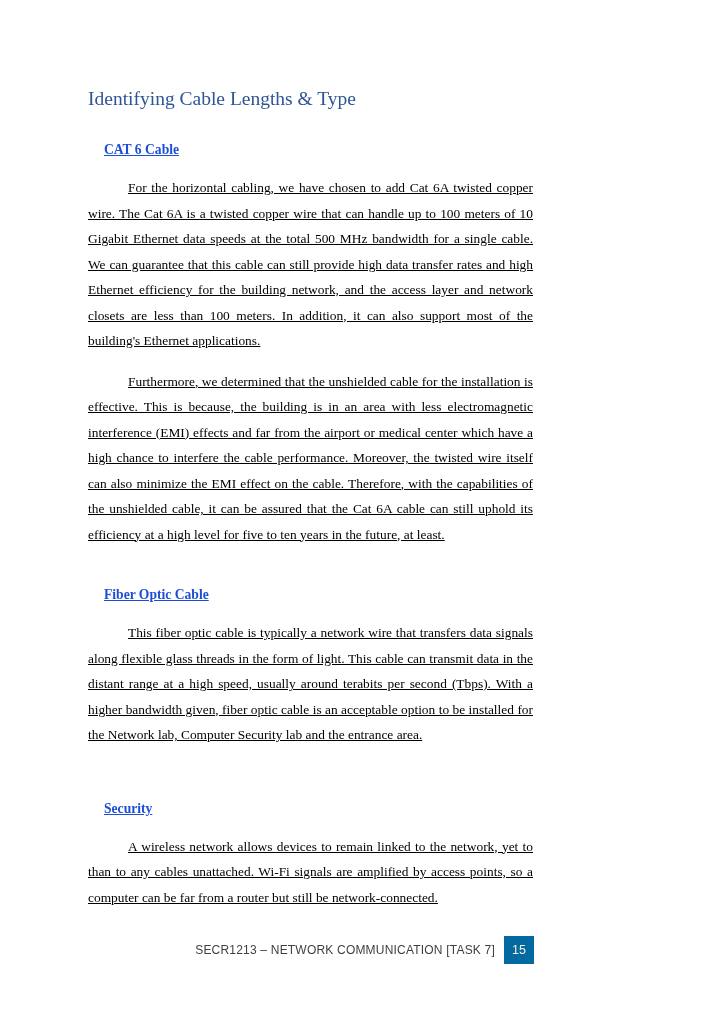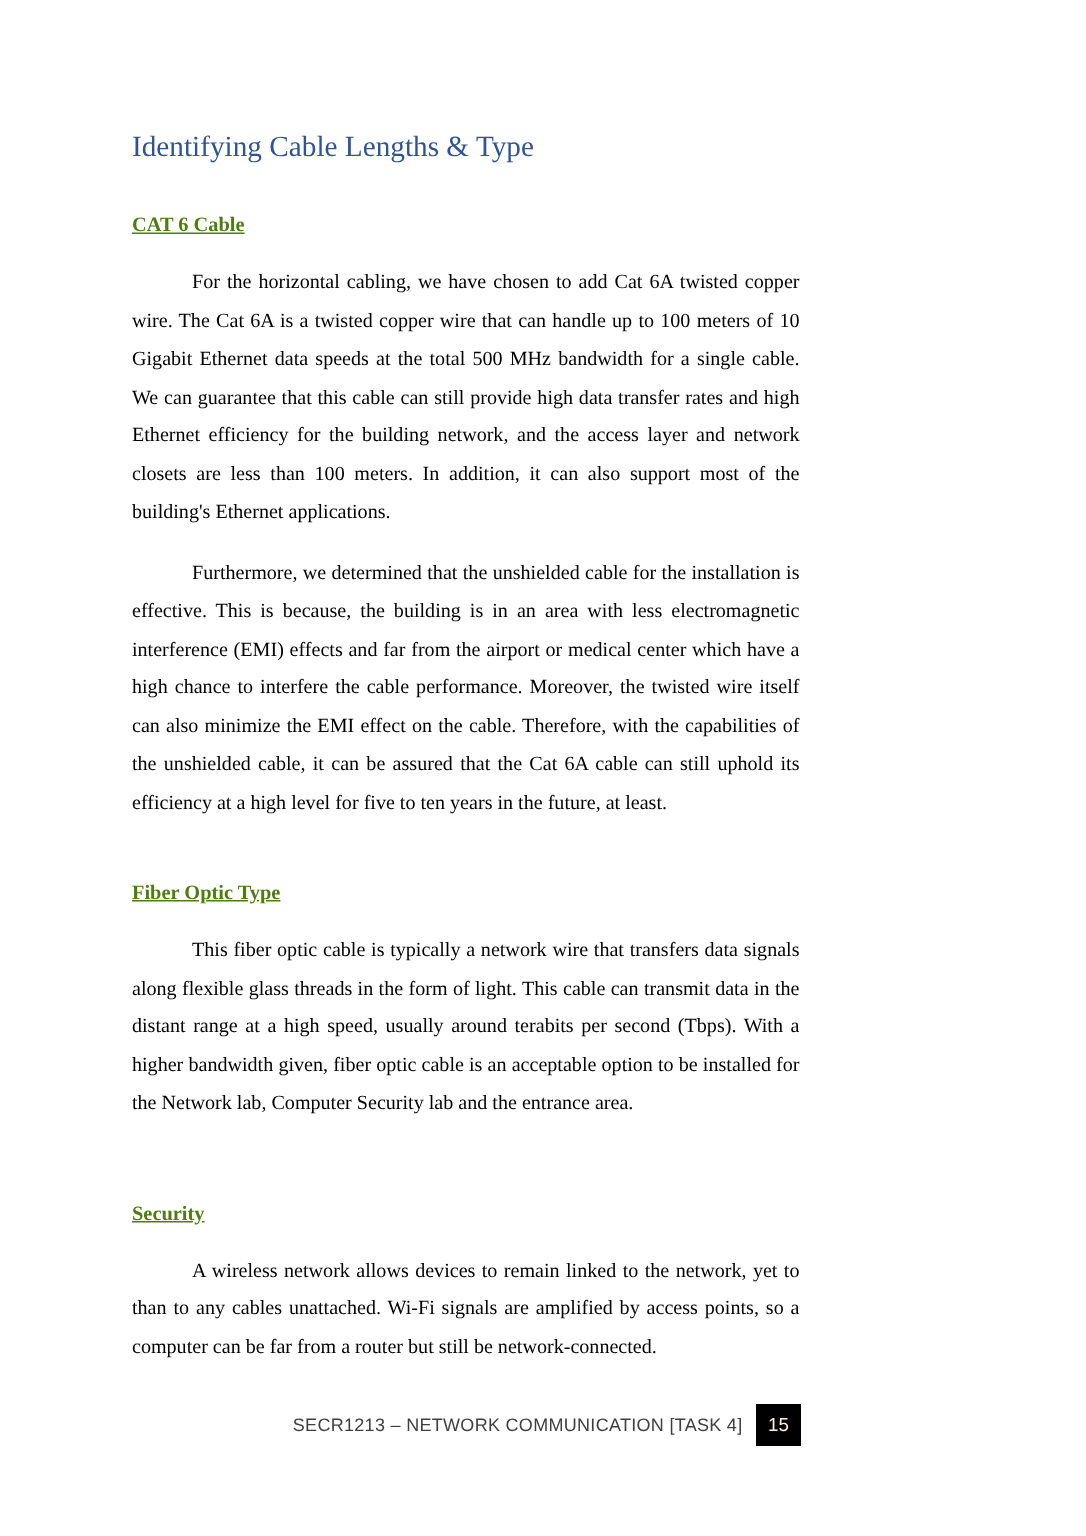--- a/index.html
+++ b/index.html
@@ -24,55 +24,56 @@
     font-size: 19.5px;
     line-height: 23px;
     font-weight: normal;
     color: #2F5496;
     font-family: "Liberation Serif", serif;
   }
   section { margin: 0; }
   section.sec-fiber { margin-top: 38px; }
   section.sec-wireless { margin-top: 51px; }
   h2.sec-heading {
-    margin: 0 0 3px 0;
+    margin: 0 0 3px 16px;
     font-size: 13.6px;
     line-height: 20px;
     font-weight: bold;
     text-decoration: underline;
-    color: #4d7c0f;
+    color: #1d4ed8;
   }
   section.sec-wireless h2.sec-heading { margin-bottom: 8px; }
   p.body-par {
     margin: 15px 0 8px 0;
     font-size: 13.4px;
     line-height: 25.5px;
     text-align: justify;
     text-indent: 40px;
     color: #000000;
+    text-decoration: underline;
   }
   footer.page-footer {
     position: absolute;
     top: 936px;
     right: 86px;
     display: flex;
     align-items: center;
     gap: 9px;
     font-family: "Liberation Sans", sans-serif;
   }
   .footer-text {
     font-size: 12px;
     color: #3F3F3F;
     letter-spacing: 0.2px;
     white-space: nowrap;
   }
   .page-num-badge {
     width: 30px;
     height: 28px;
-    background: #000000;
+    background: #0369a1;
     color: #FDEFE3;
     font-size: 12.5px;
     display: flex;
     align-items: center;
     justify-content: center;
   }
 </style>
 </head>
 <body>
 
@@ -81,28 +82,28 @@
 
     <h1 class="doc-title">Identifying Cable Lengths &amp; Type</h1>
 
     <section class="sec-cat6">
       <h2 class="sec-heading">CAT 6 Cable</h2>
       <p class="body-par">For the horizontal cabling, we have chosen to add Cat 6A twisted copper wire. The Cat 6A is a twisted copper wire that can handle up to 100 meters of 10 Gigabit Ethernet data speeds at the total 500 MHz bandwidth for a single cable. We can guarantee that this cable can still provide high data transfer rates and high Ethernet efficiency for the building network, and the access layer and network closets are less than 100 meters.  In addition, it can also support most of the building's Ethernet applications.</p>
       <p class="body-par">Furthermore, we determined that the unshielded cable for the installation is effective. This is because, the building is in an area with less electromagnetic interference (EMI) effects and far from the airport or medical center which have a high chance to interfere the cable performance. Moreover, the twisted wire itself can also minimize the EMI effect on the cable. Therefore, with the capabilities of the unshielded cable, it can be assured that the Cat 6A cable can still uphold its efficiency at a high level for five to ten years in the future, at least.</p>
     </section>
 
     <section class="sec-fiber">
-      <h2 class="sec-heading">Fiber Optic Type</h2>
+      <h2 class="sec-heading">Fiber Optic Cable</h2>
       <p class="body-par">This fiber optic cable is typically a network wire that transfers data signals along flexible glass threads in the form of light. This cable can transmit data in the distant range at a high speed, usually around terabits per second (Tbps). With a higher bandwidth given, fiber optic cable is an acceptable option to be installed for the Network lab, Computer Security lab and the entrance area.</p>
     </section>
 
     <section class="sec-wireless">
       <h2 class="sec-heading">Security</h2>
       <p class="body-par">A wireless network allows devices to remain linked to the network, yet to than to any cables unattached. Wi-Fi signals are amplified by access points, so a computer can be far from a router but still be network-connected.</p>
     </section>
 
   </div>
 
   <footer class="page-footer">
-    <span class="footer-text">SECR1213 – NETWORK COMMUNICATION [TASK 4]</span>
+    <span class="footer-text">SECR1213 – NETWORK COMMUNICATION [TASK 7]</span>
     <span class="page-num-badge">15</span>
   </footer>
 </div>
 
 </body></html>

